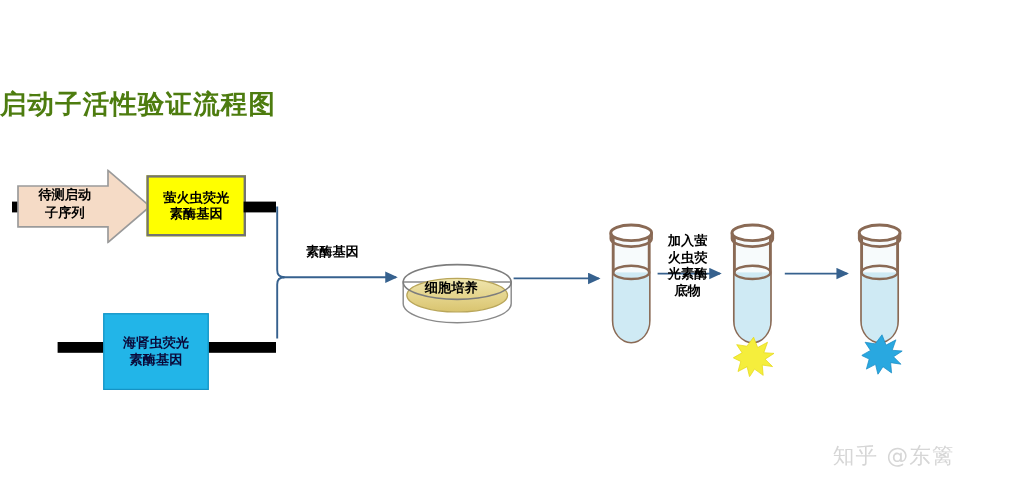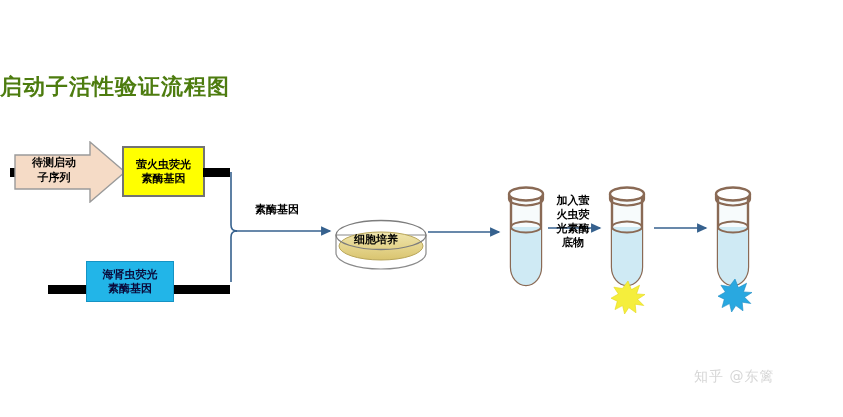--- a/index.html
+++ b/index.html
@@ -74,21 +74,21 @@
     top: 146px;
     width: 83px;
     height: 51px;
     background: #FFFF00;
     border: 2px solid #737373;
   }
   #renilla-box {
     left: 86px;
     top: 261px;
     width: 88px;
-    height: 41px;
+    height: 64px;
     background: #22B5E8;
     border: 1px solid #1593c4;
     color: #0a0a3a;
   }
 
   
   #connector { left: 0; top: 0; }
 
   
   .step-label {
@@ -123,21 +123,21 @@
 
   
   .burst { width: 34px; height: 34px; }
   #burst-yellow { left: 611px; top: 280px; }
   #burst-blue   { left: 718px; top: 278px; }
 
   
   #watermark {
     left: 694px;
     top: 368px;
-    font-size: 14px;
+    font-size: 18px;
     color: #d6d6d6;
     font-weight: normal;
     letter-spacing: 1px;
     white-space: nowrap;
   }
 </style>
 </head>
 <body>
 
 <div id="canvas">

